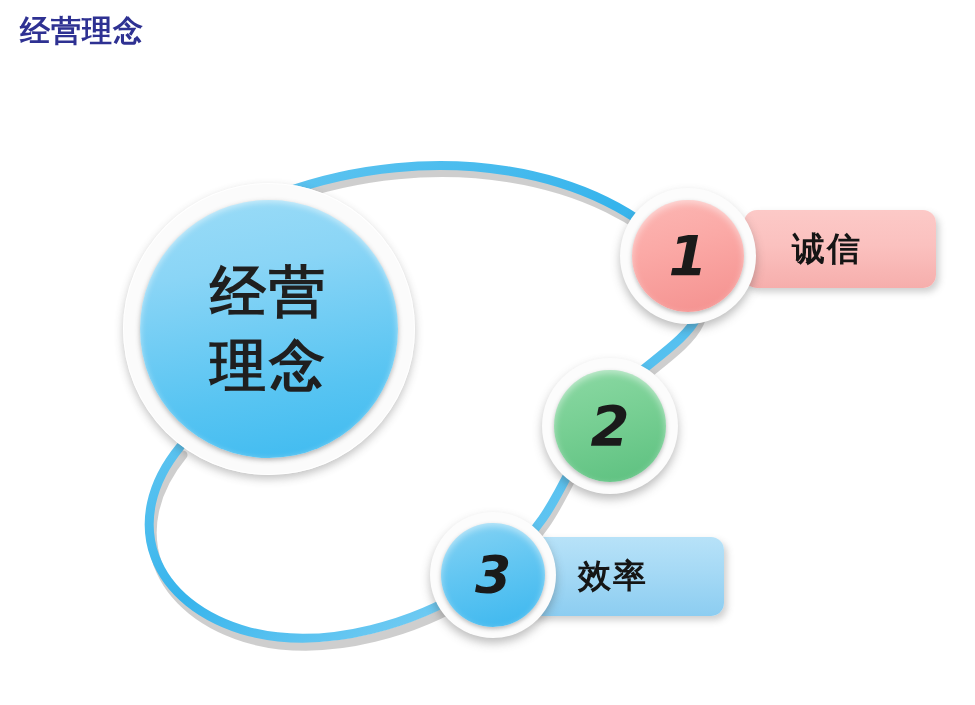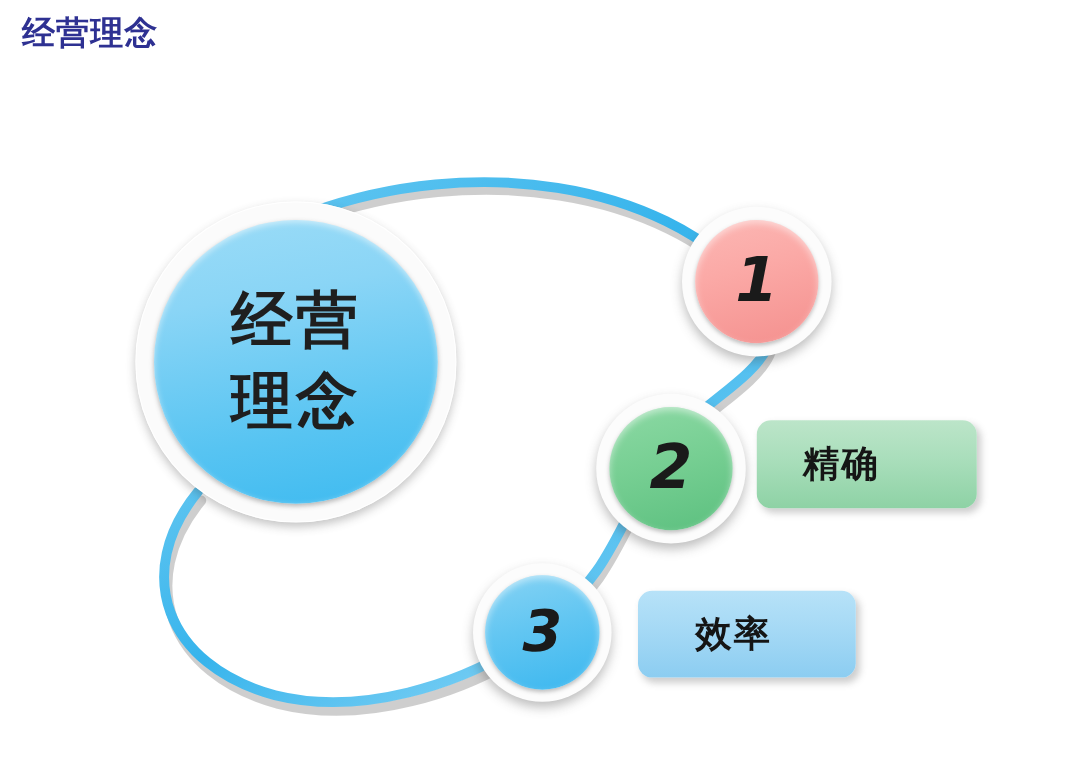--- a/index.html
+++ b/index.html
@@ -147,21 +147,21 @@
     left: 744px; top: 210px; width: 192px; height: 78px;
     background: linear-gradient(180deg, #fcc9c7 0%, #fbc1bf 45%, #f6aeac 100%);
   }
   #bar-1 .bar-text { margin-left: 48px; }
   #bar-2 {
     left: 688px; top: 382px; width: 200px; height: 80px;
     background: linear-gradient(180deg, #bce5c9 0%, #a9debb 45%, #8ed2a5 100%);
   }
   #bar-2 .bar-text { margin-left: 42px; }
   #bar-3 {
-    left: 580px; top: 537px; width: 198px; height: 79px;
+    left: 526px; top: 537px; width: 198px; height: 79px;
     background: linear-gradient(180deg, #b7e2f8 0%, #a5d9f5 45%, #8ccdf1 100%);
   }
   #bar-3 .bar-text { margin-left: 52px; }
 </style>
 </head>
 <body>
 
 <div id="slide-title">经营理念</div>
 
 <div id="diagram">
@@ -194,22 +194,22 @@
              C 330 652, 420 620, 470 588" fill="none" stroke="url(#arcGrad)" stroke-width="9" stroke-linecap="round"></path>
   </svg>
 
   <div id="hub">
     <div id="hub-inner">
       <div id="hub-label">经营
 理念</div>
     </div>
   </div>
 
-  <div id="bar-2" class="bar">
-    <span class="bar-text">精确</span>
+  <div id="bar-1" class="bar">
+    <span class="bar-text">诚信</span>
   </div>
   <div id="bar-3" class="bar">
     <span class="bar-text">效率</span>
   </div>
 
   <div id="node-1" class="node">
     <div class="node-inner">
       <span class="node-num">1</span>
     </div>
   </div>

